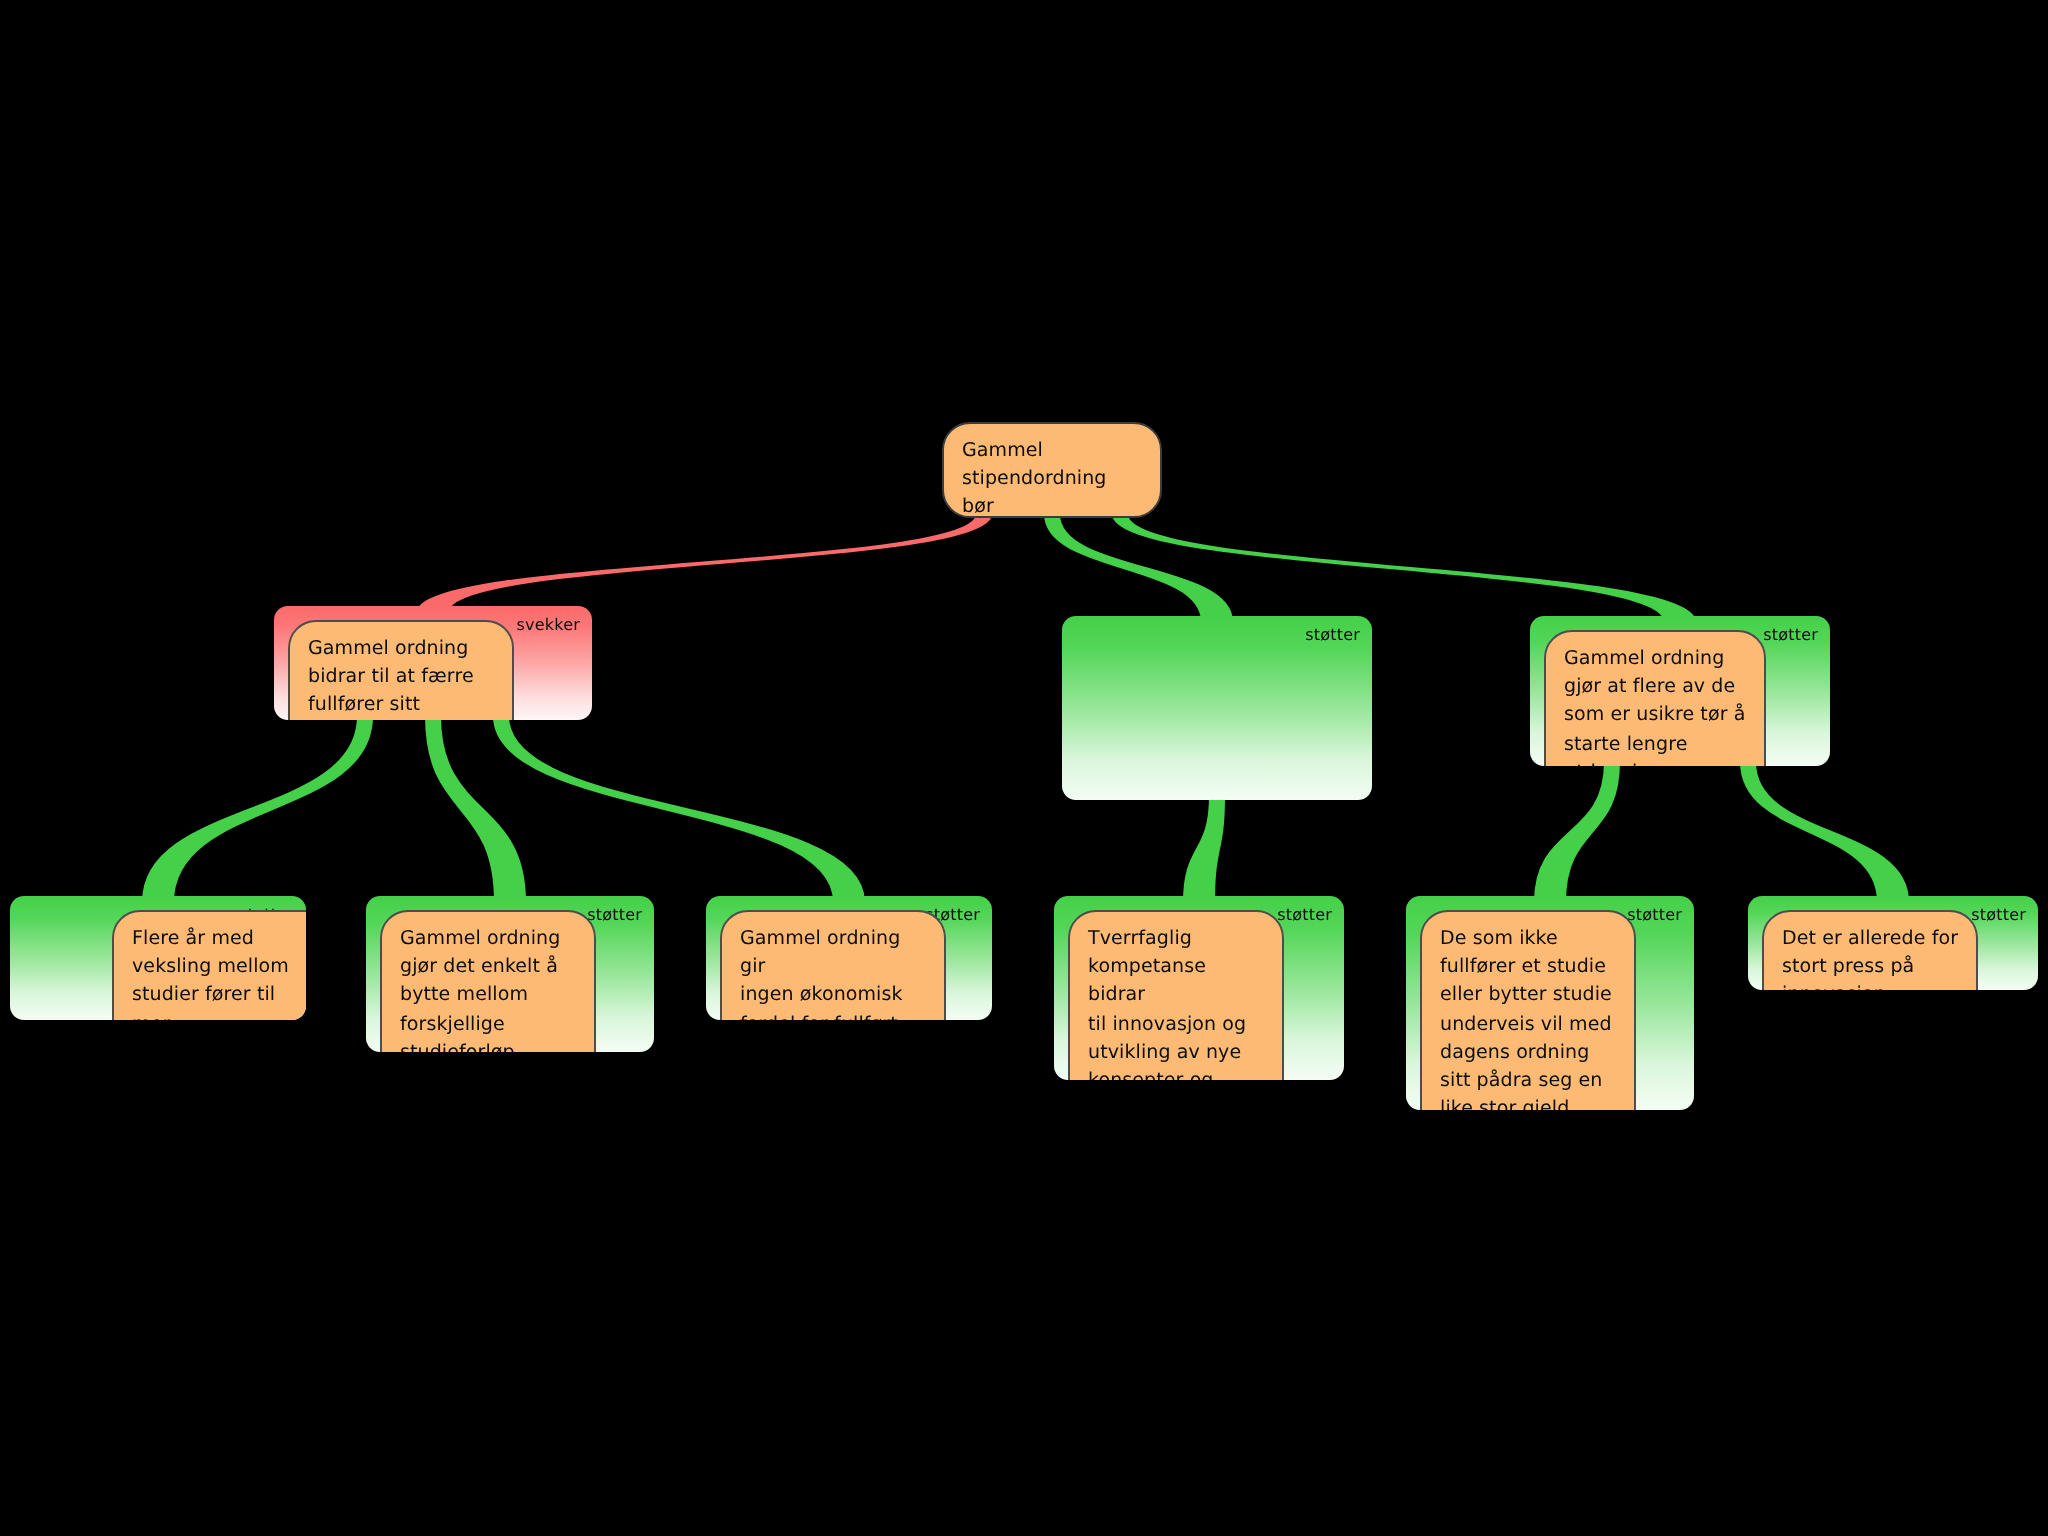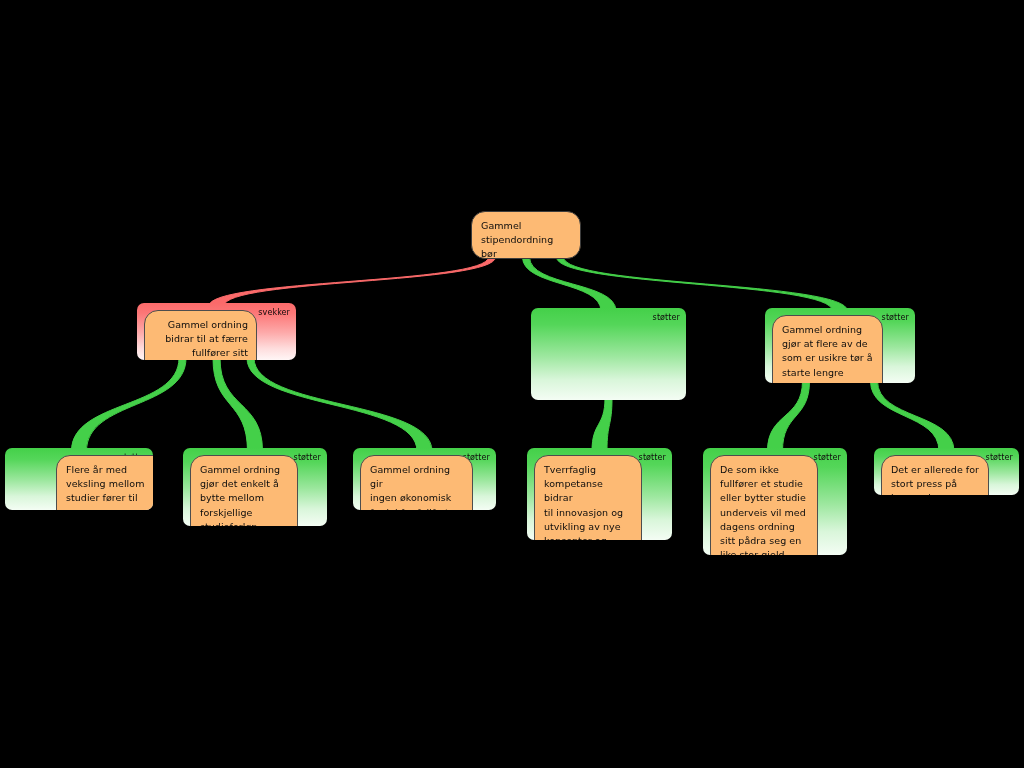--- a/index.html
+++ b/index.html
@@ -95,21 +95,21 @@
     </svg>
 
   <div class="node root" id="n-root" style="left: 471px; top: 211px; width: 110px; height: 48px;">
     <div class="box" style="width: 110px; height: 48px;">
       <div class="box-text">Gammel
 stipendordning bør
 beholdes</div>
     </div>
   </div>
 
-  <div class="node oppose" id="n-branch_left" style="left: 137px; top: 303px; width: 159px; height: 57px; text-align: right;">
+  <div class="node oppose" id="n-branch_left" style="left: 137px; top: 303px; width: 159px; height: 57px;">
     <div class="reltag">svekker</div>
     <div class="box" style="width: 113px; height: 71px;">
       <div class="box-text">Gammel ordning
 bidrar til at færre
 fullfører sitt
 studieforløp</div>
     </div>
   </div>
 
   <div class="node support" id="n-branch_mid" style="left: 531px; top: 308px; width: 155px; height: 92px;">

